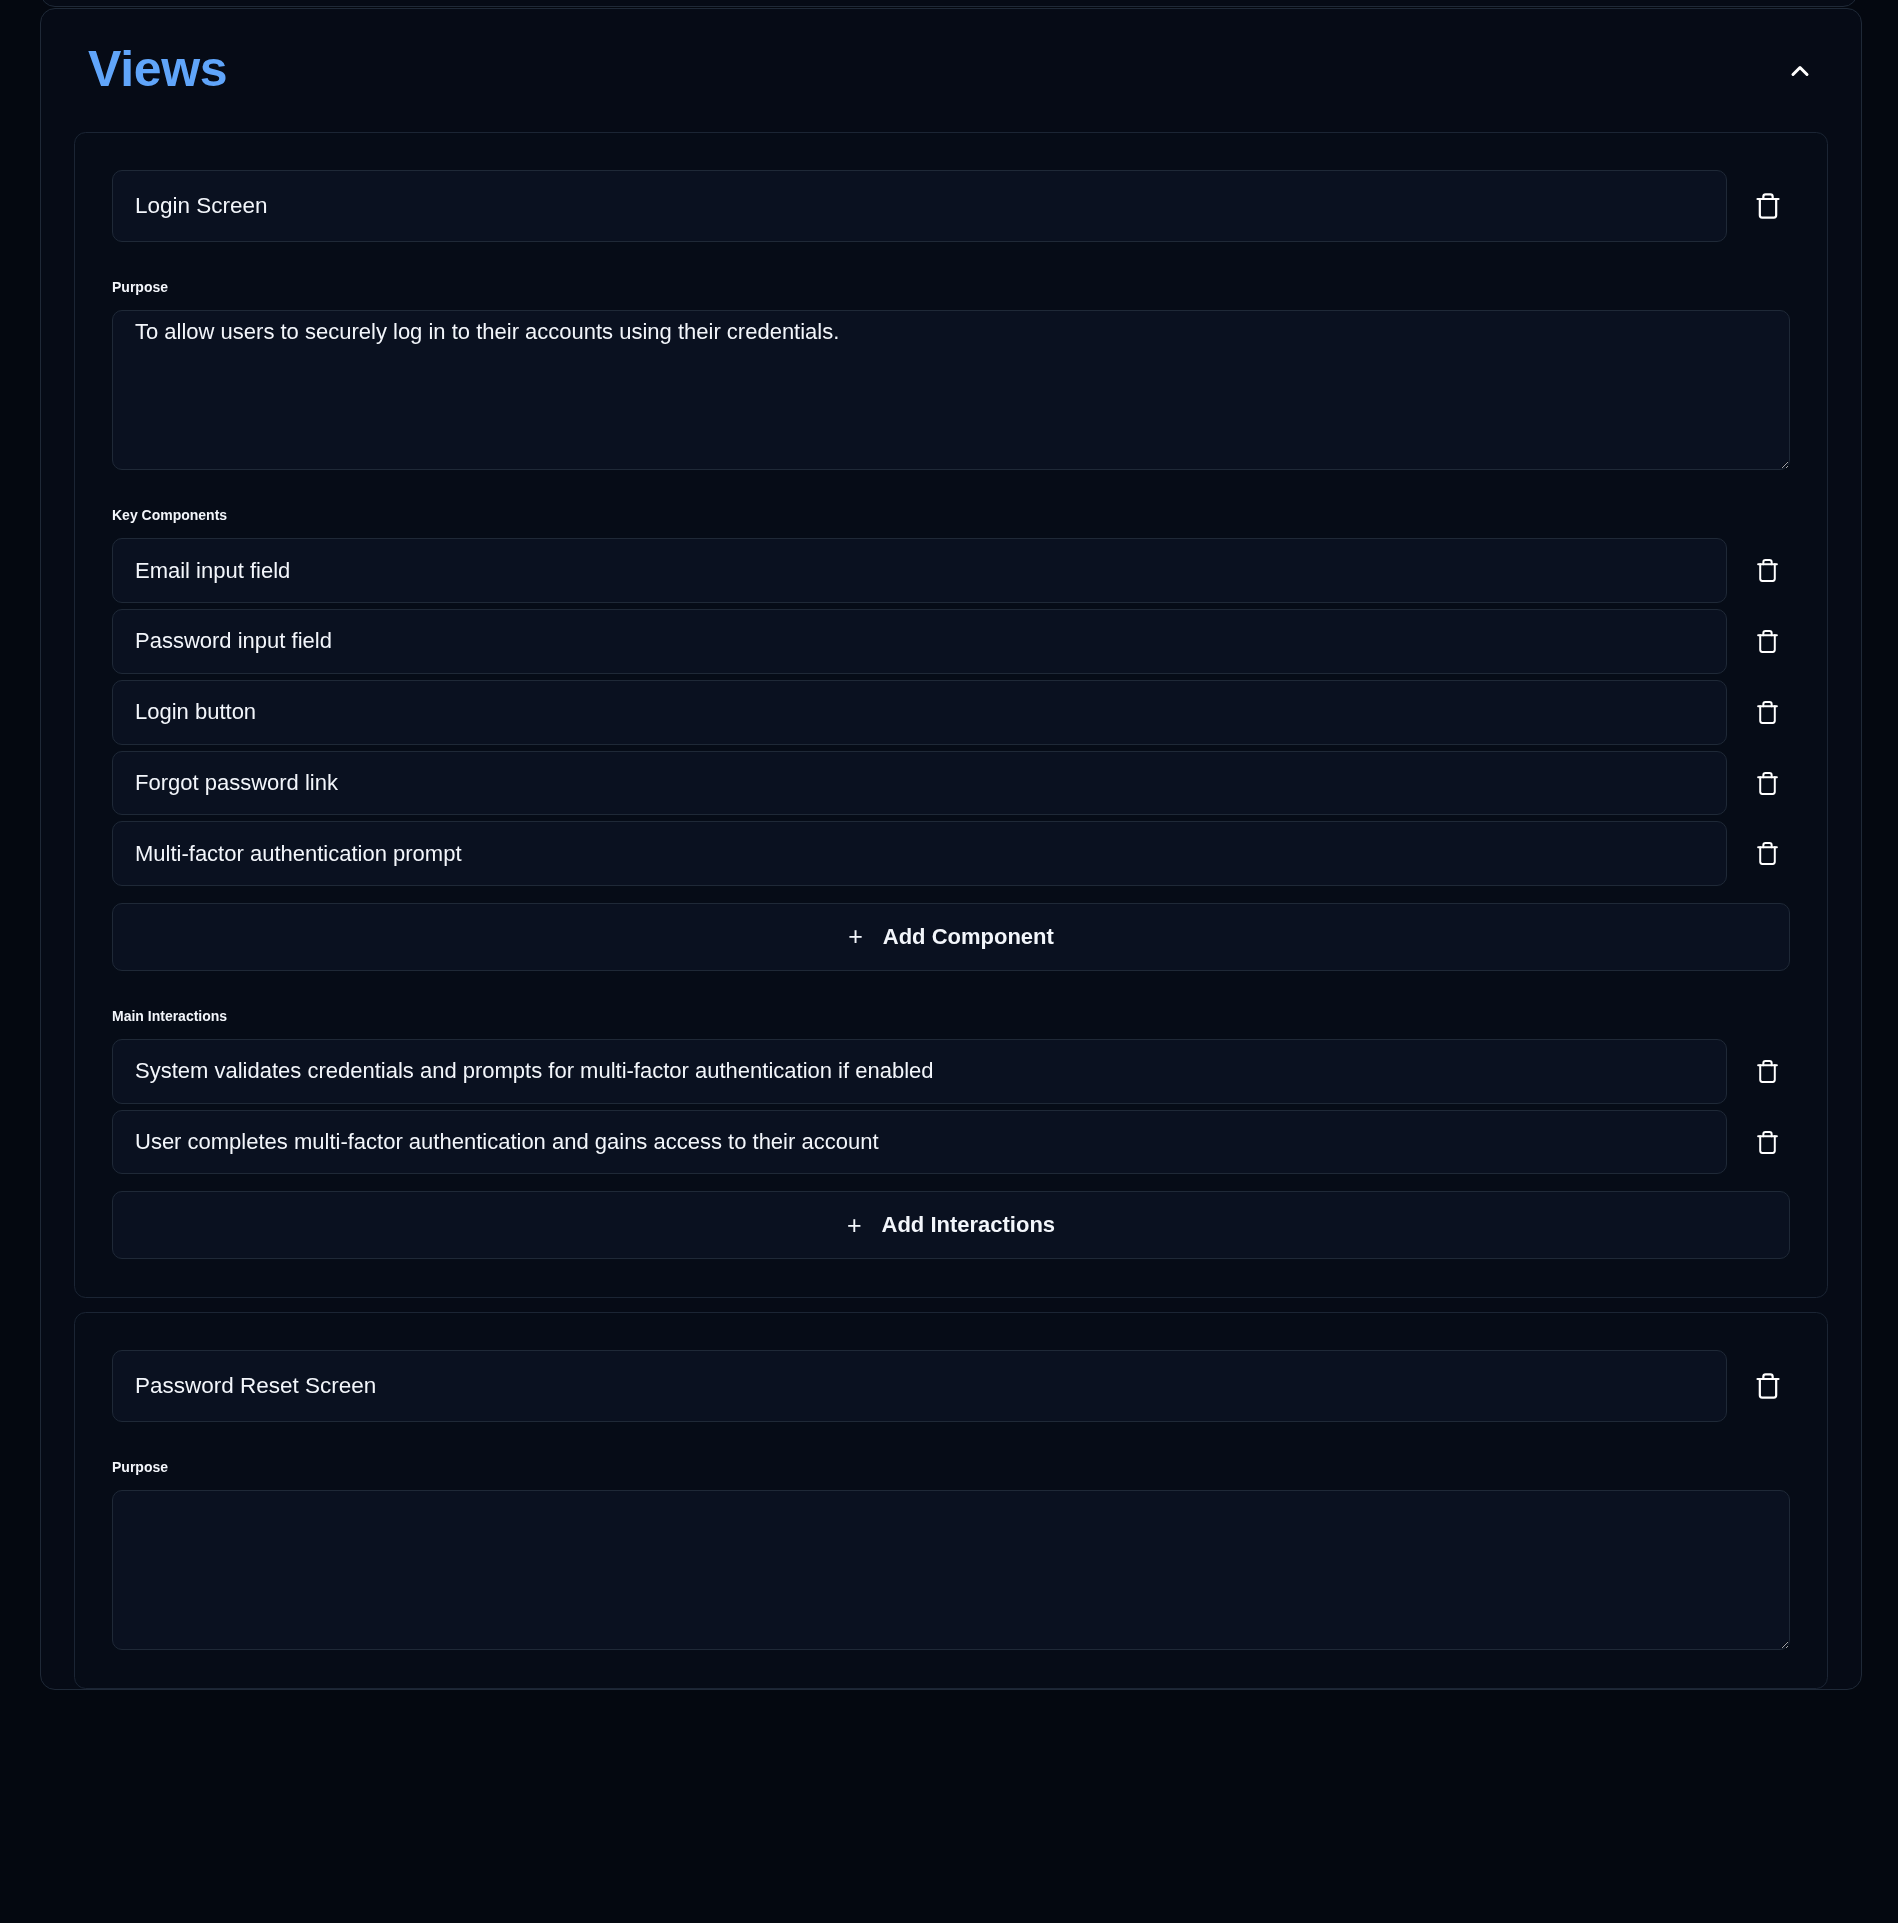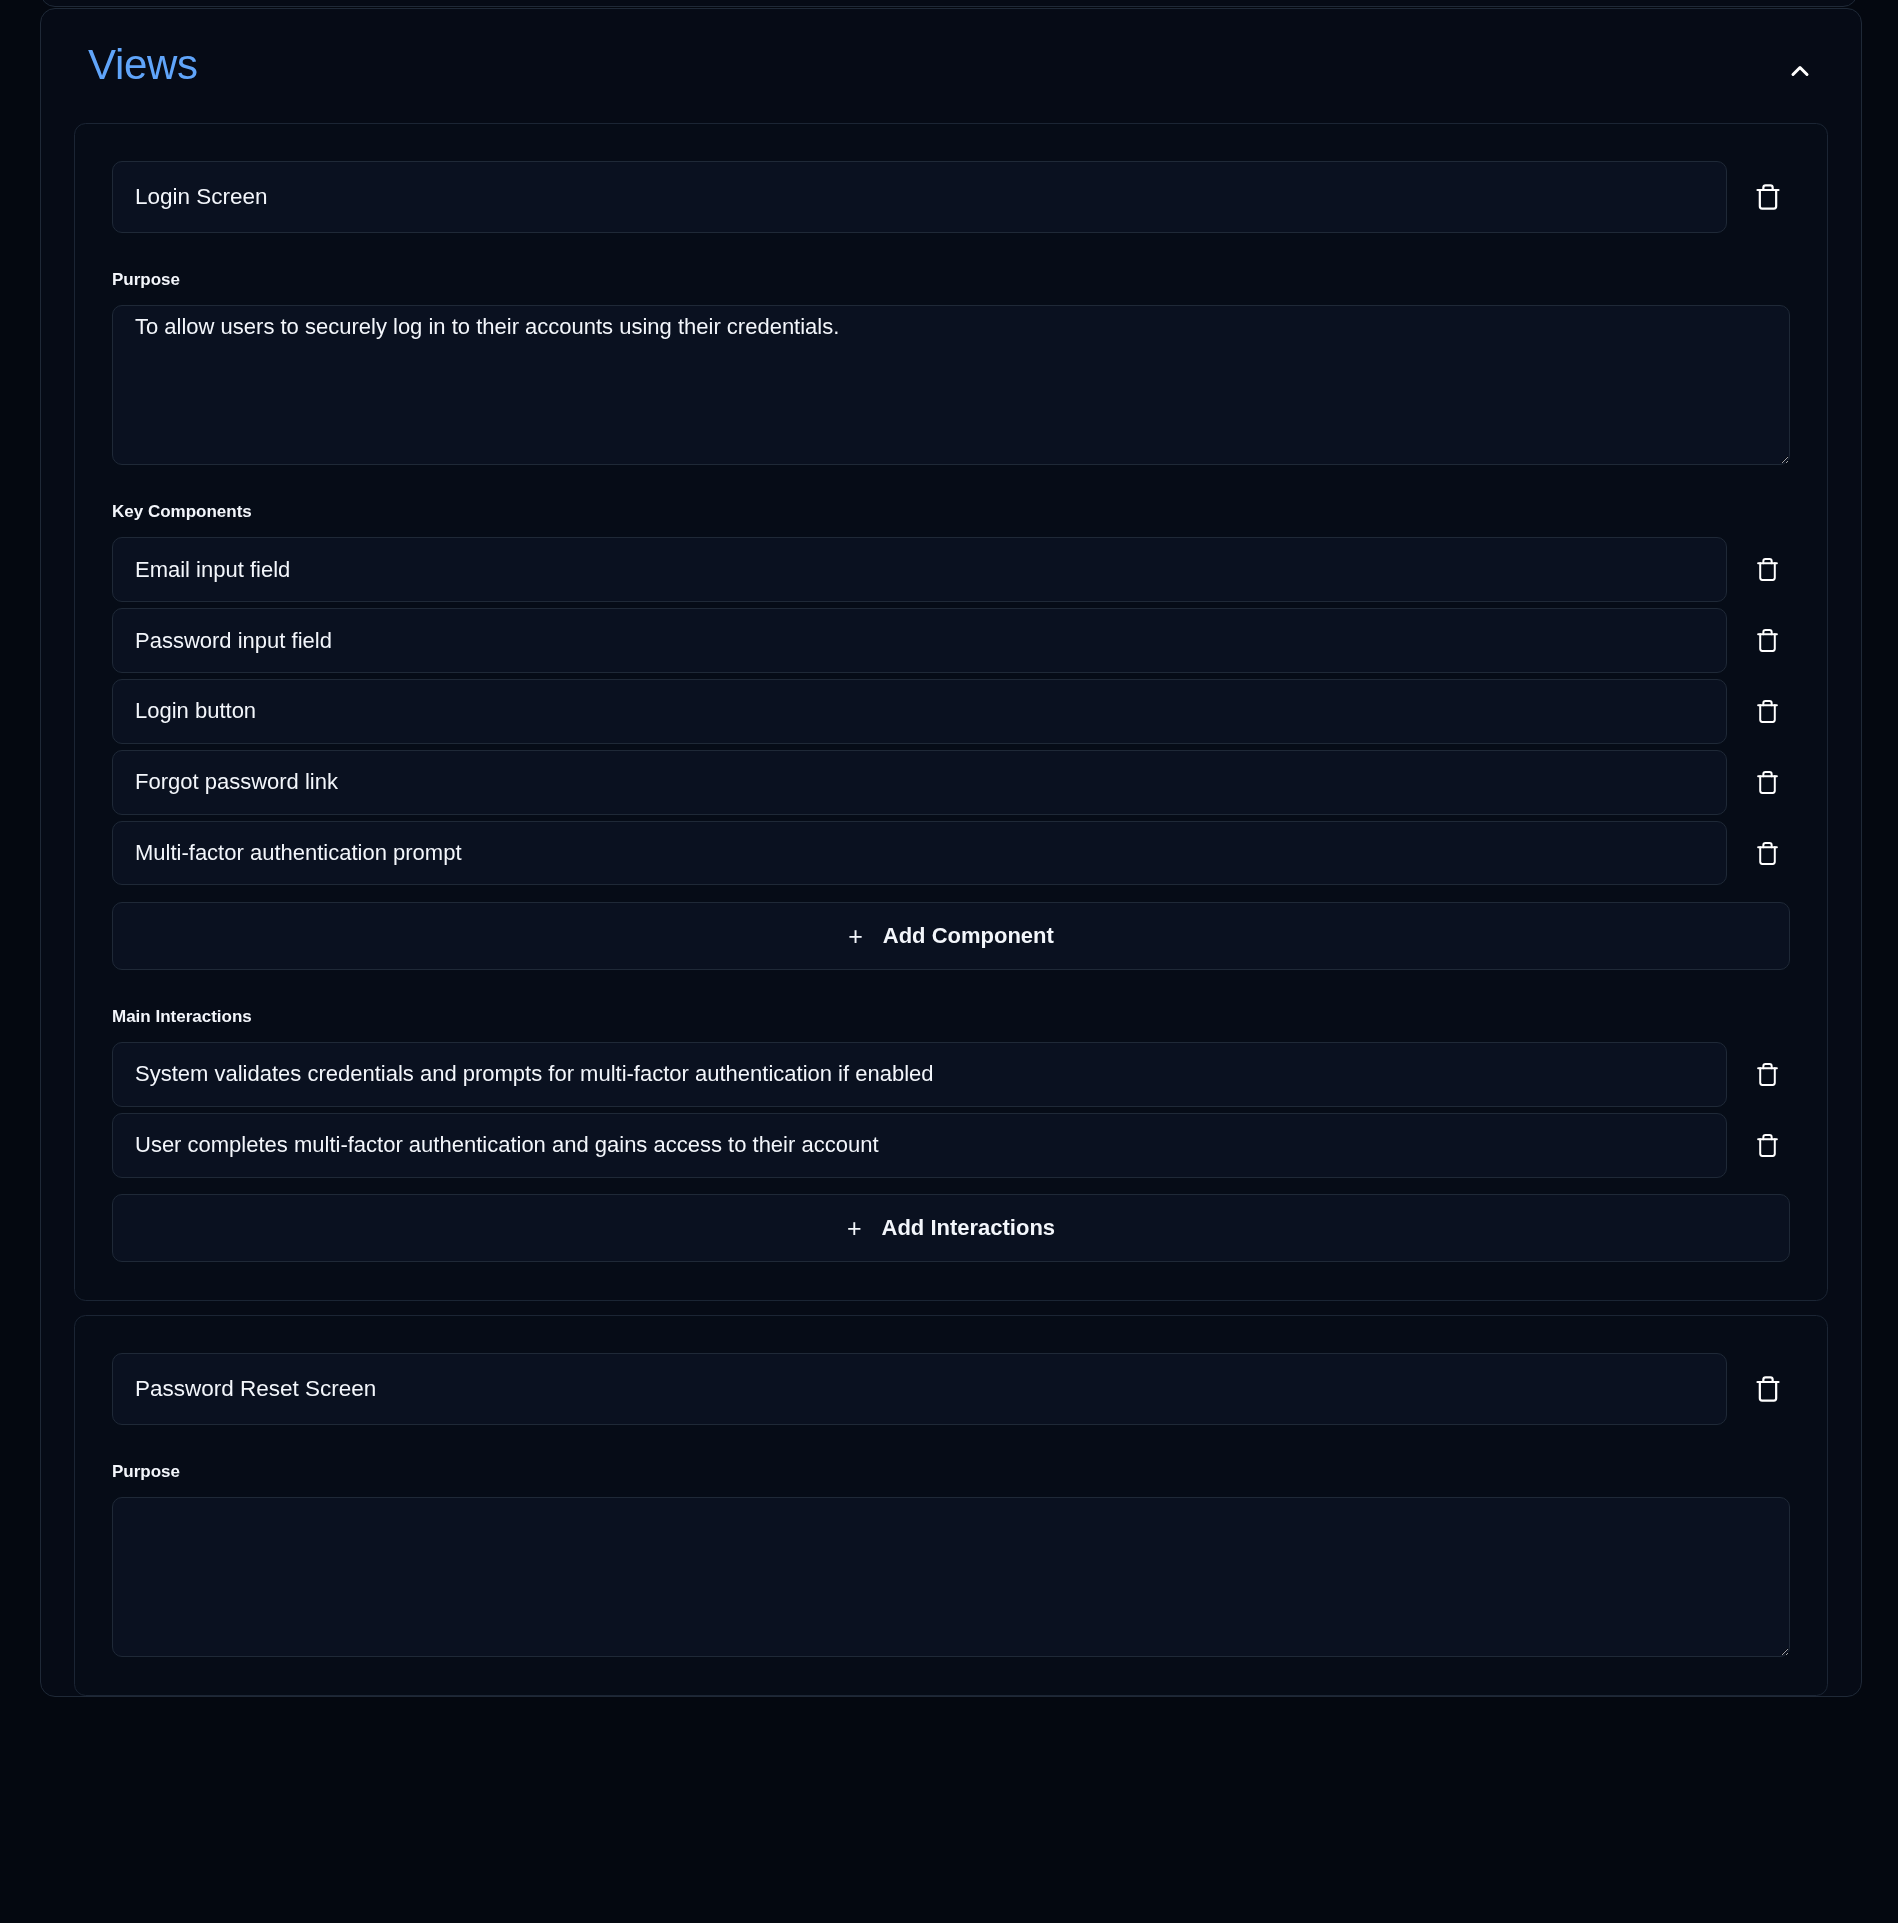--- a/index.html
+++ b/index.html
@@ -44,22 +44,22 @@
     border:0.8px solid var(--border);
     border-radius:15px;
     padding:0;
   }
 
   .panel-header{
     position:relative;
     padding:33px 35px 0 47px;
   }
   .panel-title{
-    font-size:42px;
-    font-weight:normal;
+    font-size:50px;
+    font-weight:bold;
     color:var(--accent);
     margin:0;
     line-height:1.1;
     letter-spacing:-0.3px;
   }
   .panel-sub{
     margin:11.7px 0 0 0;
     font-size:20px;
     color:var(--muted);
     line-height:1.3;
@@ -112,21 +112,21 @@
 
   .icon-btn{
     width:45px;height:45px;
     flex:0 0 45px;
     display:flex;align-items:center;justify-content:center;
     background:transparent;border:none;cursor:pointer;padding:0;
   }
   .icon-btn svg{display:block;}
 
   .field-label{
-    font-size:17px;
+    font-size:14px;
     font-weight:bold;
     color:var(--text);
     margin:37px 0 15px 0;
   }
   .field-label.first{margin-top:37px;}
 
   .purpose-area{
     width:100%;
     background:var(--field-bg);
     border:0.8px solid var(--border);

